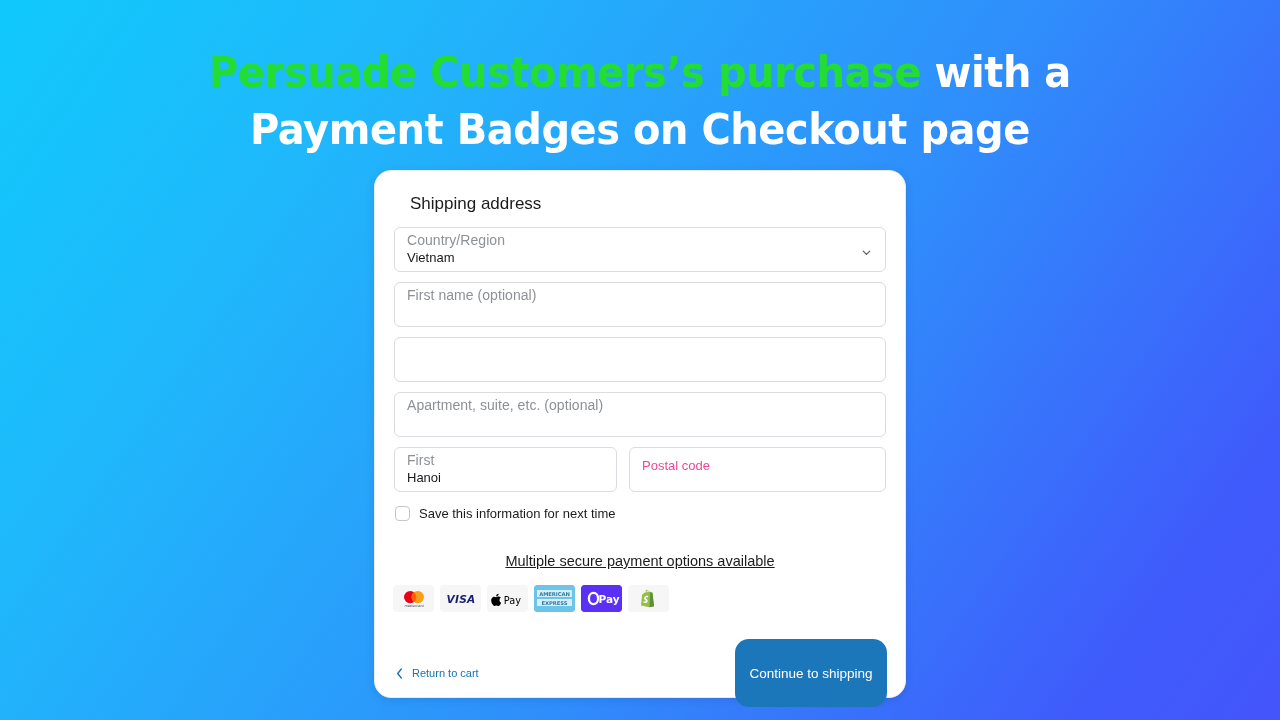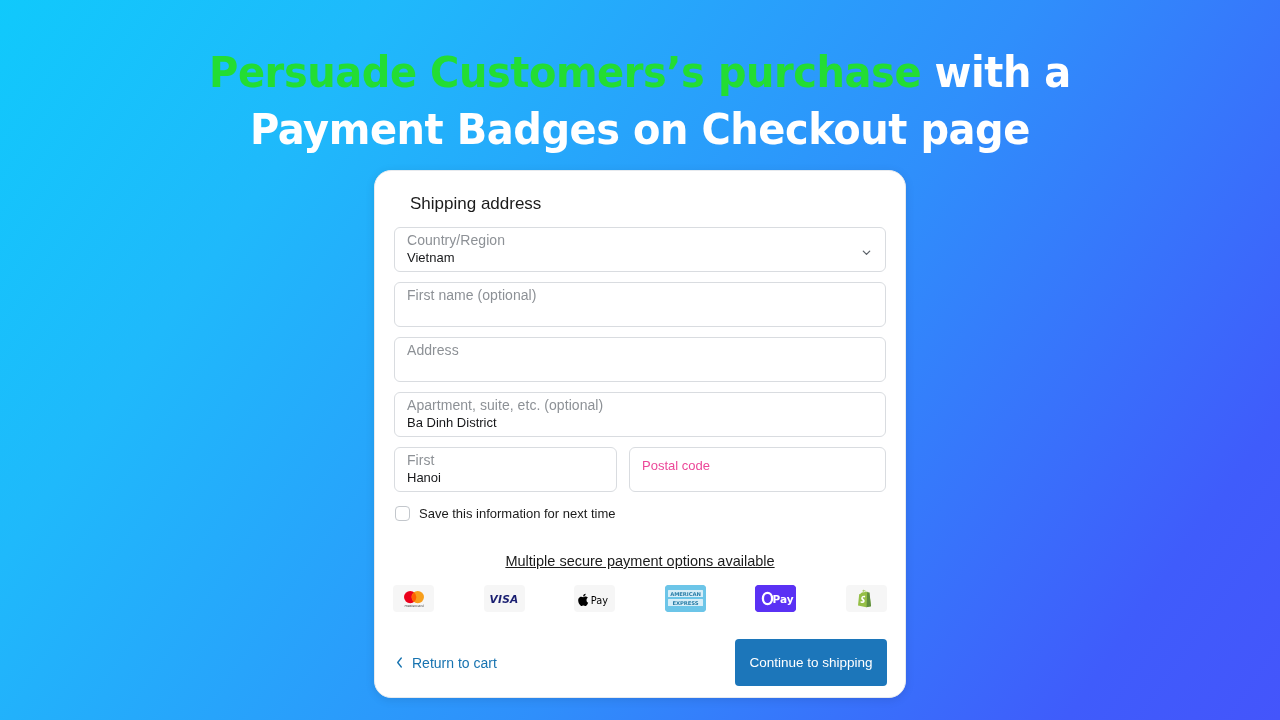--- a/index.html
+++ b/index.html
@@ -128,21 +128,21 @@
   
   .payments-heading {
     text-align: center;
     font-size: 14.5px;
     color: #1b1b1b;
     margin: 32px 0 0 0;
     text-decoration: underline;
   }
   .badges {
     display: flex;
-    justify-content: space-between;
+    justify-content: flex-start;
     align-items: center;
     gap: 6px;
     margin-top: 16px;
   }
   .badge {
     width: 41px;
     height: 27px;
     border-radius: 4px;
     background: #f6f6f6;
     display: flex;
@@ -159,38 +159,38 @@
     align-items: center;
     justify-content: space-between;
     margin-top: 27px;
     padding: 0 0 0 2px;
   }
   .return-link {
     display: flex;
     align-items: center;
     gap: 8px;
     color: #1773b0;
-    font-size: 14px;
+    font-size: 11px;
     text-decoration: none;
     cursor: pointer;
   }
   .return-link .chev-left {
     width: 9px;
     height: 13px;
     color: #1773b0;
   }
   .continue-btn {
     background: #1c76ba;
     color: #ffffff;
     font-size: 13.5px;
     font-family: "Liberation Sans", sans-serif;
     border: none;
-    border-radius: 4px;
+    border-radius: 14px;
     width: 152px;
-    height: 47px;
+    height: 68px;
     cursor: pointer;
   }
 </style>
 </head>
 <body>
 
 <div class="headline">
   <span class="accent">Persuade Customers’s purchase</span><span> with a</span>
   <span class="line2">Payment Badges on Checkout page</span>
 </div>
@@ -212,28 +212,26 @@
   </div>
 
   <div class="field-row">
     <div class="field">
       <span class="field-label">First name (optional)</span>
     </div>
   </div>
 
   <div class="field-row">
     <div class="field">
-      <span class="field-label">Address</span>
     </div>
   </div>
 
   <div class="field-row">
     <div class="field">
       <span class="field-label">Apartment, suite, etc. (optional)</span>
-      <span class="field-value">Ba Dinh District</span>
     </div>
   </div>
 
   <div class="field-row">
     <div class="field">
       <span class="field-label">First</span>
       <span class="field-value">Hanoi</span>
     </div>
     <div class="field">
       <span class="field-placeholder">Postal code</span>

